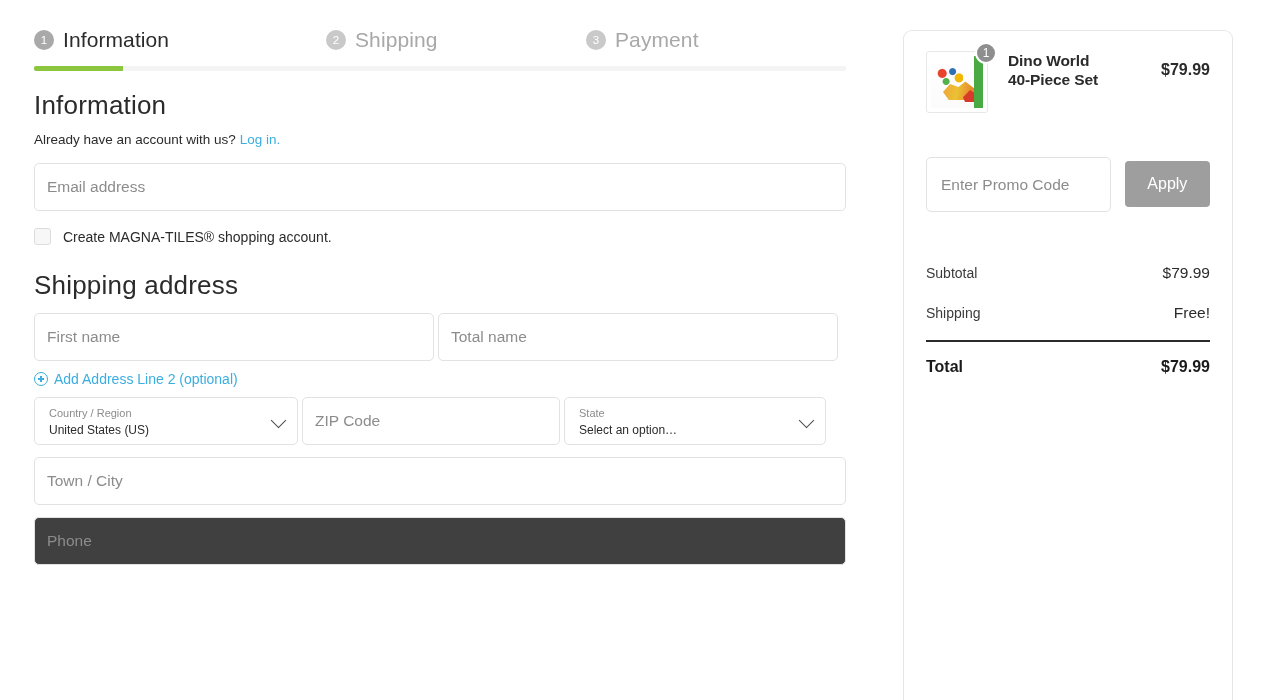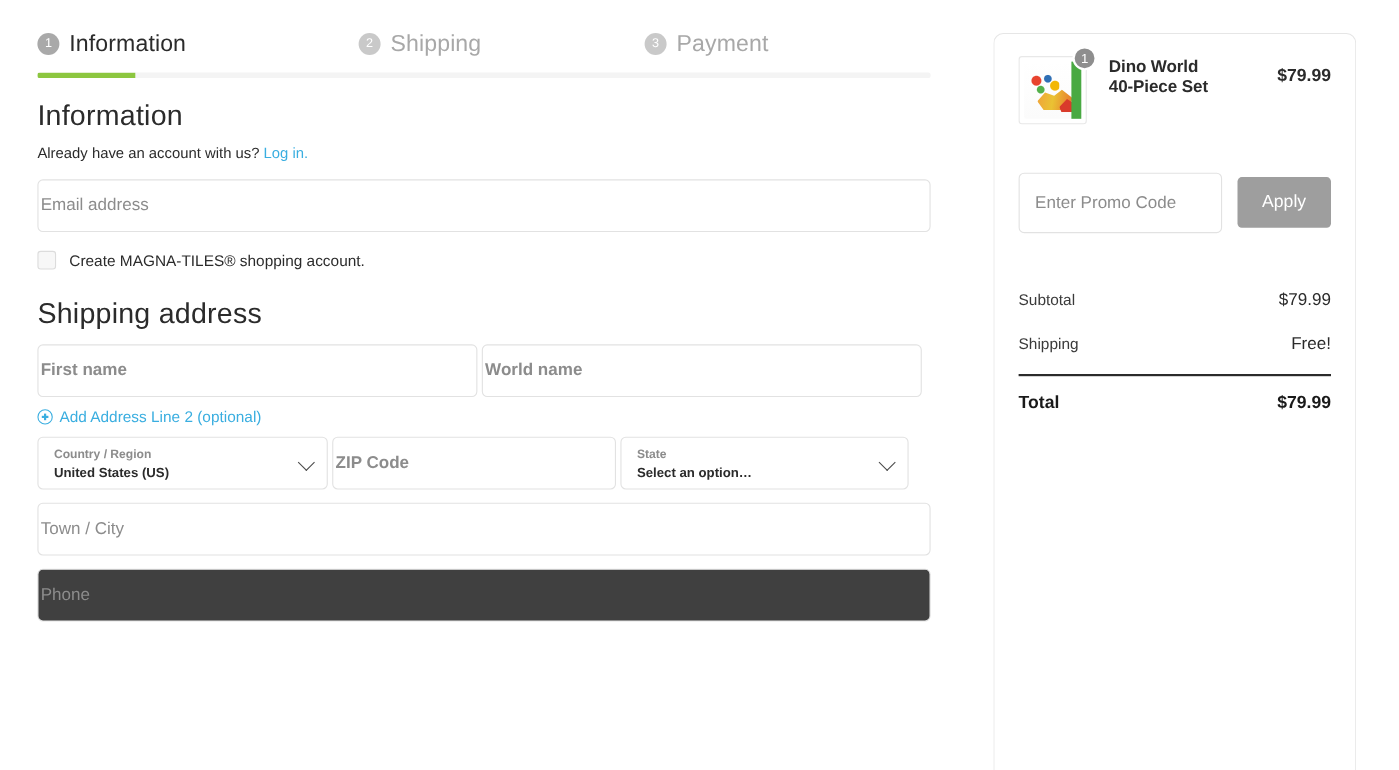--- a/index.html
+++ b/index.html
@@ -43,25 +43,25 @@
   }
   .h-information { margin-top: 19px; }
   .h-shipping { margin-top: 25px; }
 
   .account-line { margin-top: 11px; font-size: 13.5px; color: #2b2b2b; }
   .account-line a { color: #3aaee0; text-decoration: none; }
 
   
   .field {
     width: 812px; height: 48px; border: 1px solid #e2e2e2; border-radius: 5px;
-    background: #fff; display: flex; align-items: center; padding: 0 2px;
+    background: #fff; display: flex; align-items: center; padding: 0 12px;
     font-size: 15.5px; color: #8c8c8c;
   }
   .field.shaded { background: #404040; }
-  .row { display: flex; gap: 4px; font-weight: bold; }
+  .row { display: flex; gap: 4px; }
   .field.half { width: 400px; }
   .field.zip { width: 258px; }
 
   .email-wrap { margin-top: 16px; }
 
   .checkbox-row { display: flex; align-items: center; margin-top: 17px; }
   .checkbox {
     width: 17px; height: 17px; border: 1px solid #dcdcdc; border-radius: 3px;
     background: #f7f7f7; margin-right: 12px; flex: none;
   }
@@ -198,21 +198,21 @@
 
     <div class="checkbox-row">
       <div class="checkbox"></div>
       <div class="checkbox-label">Create MAGNA-TILES® shopping account.</div>
     </div>
 
     <h2 class="section-title h-shipping">Shipping address</h2>
 
     <div class="row row-names">
       <div class="field half">First name</div>
-      <div class="field half">World name</div>
+      <div class="field half">Total name</div>
     </div>
 
 
     <div class="addline">
       <span class="plus"></span>
       <span>Add Address Line 2 (optional)</span>
     </div>
 
     <div class="row row-geo">
       <div class="select country">

